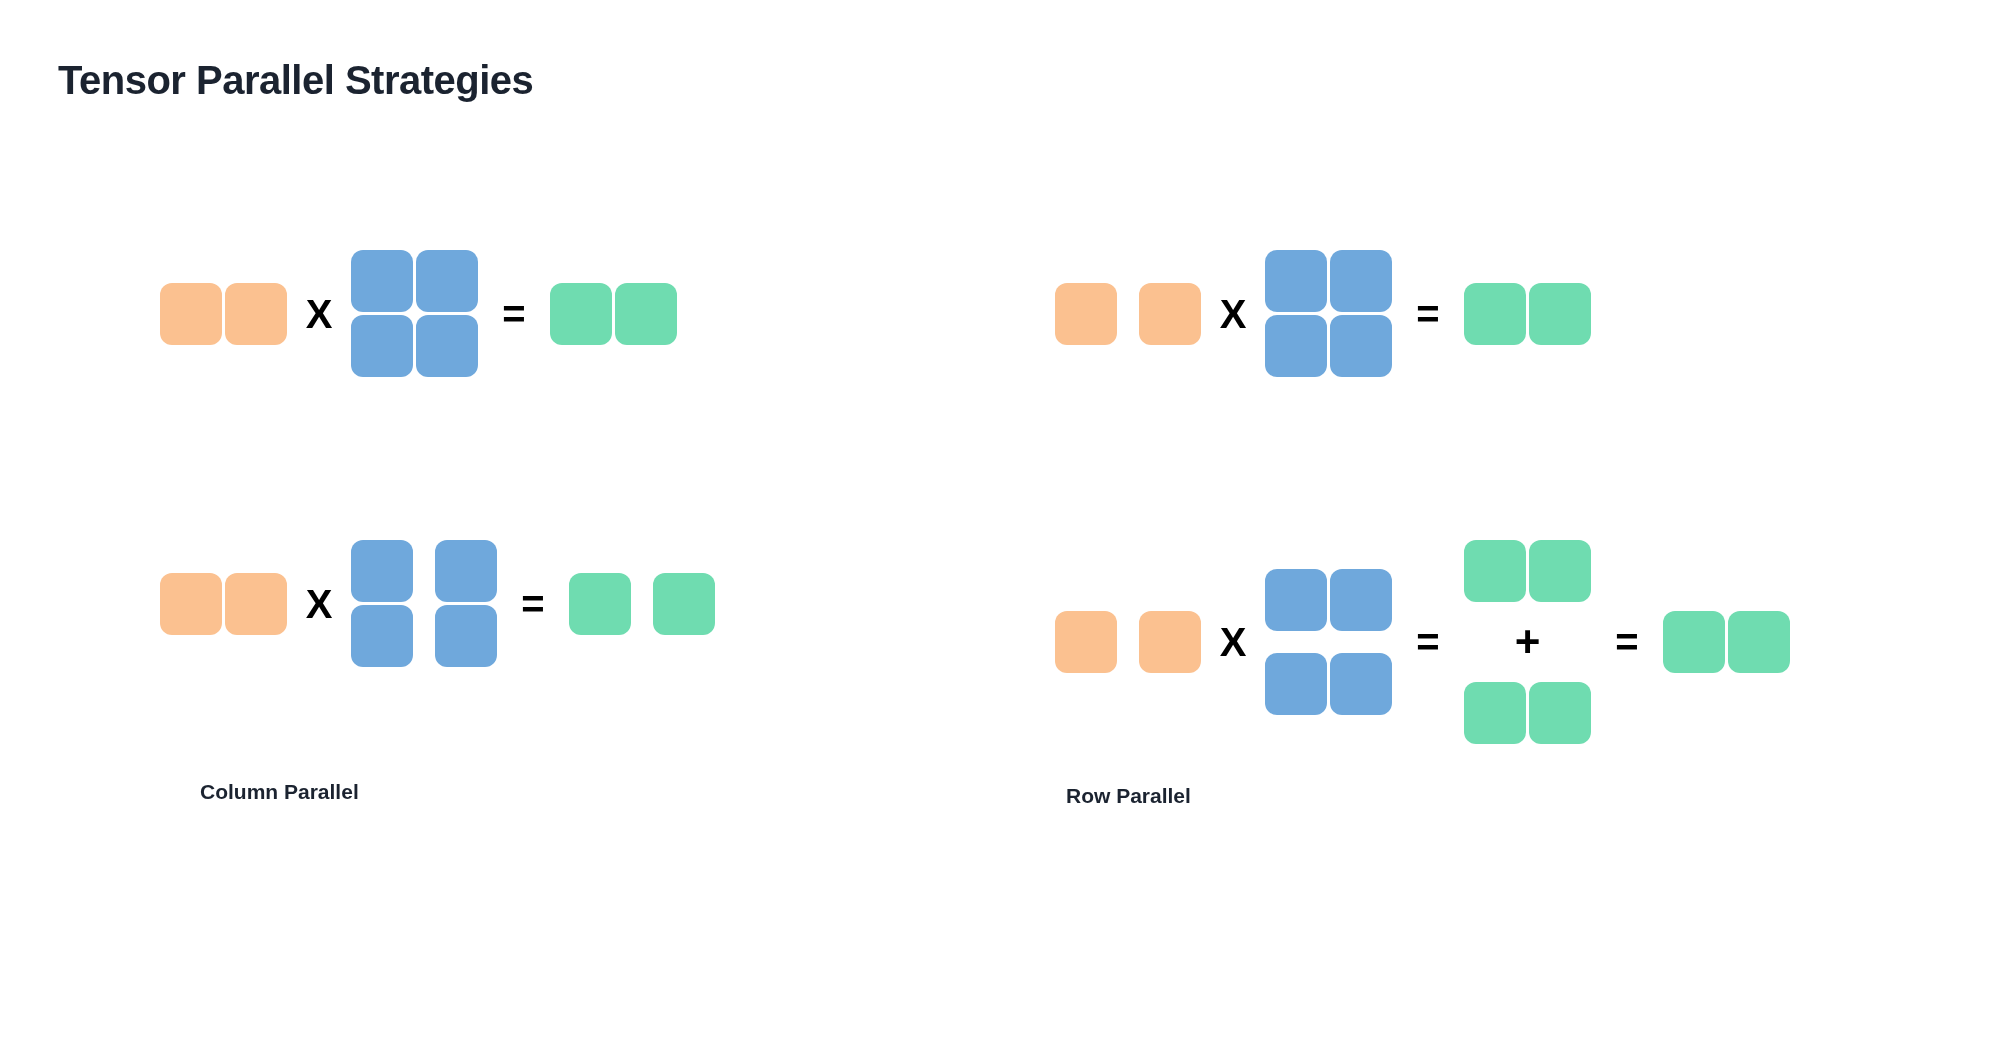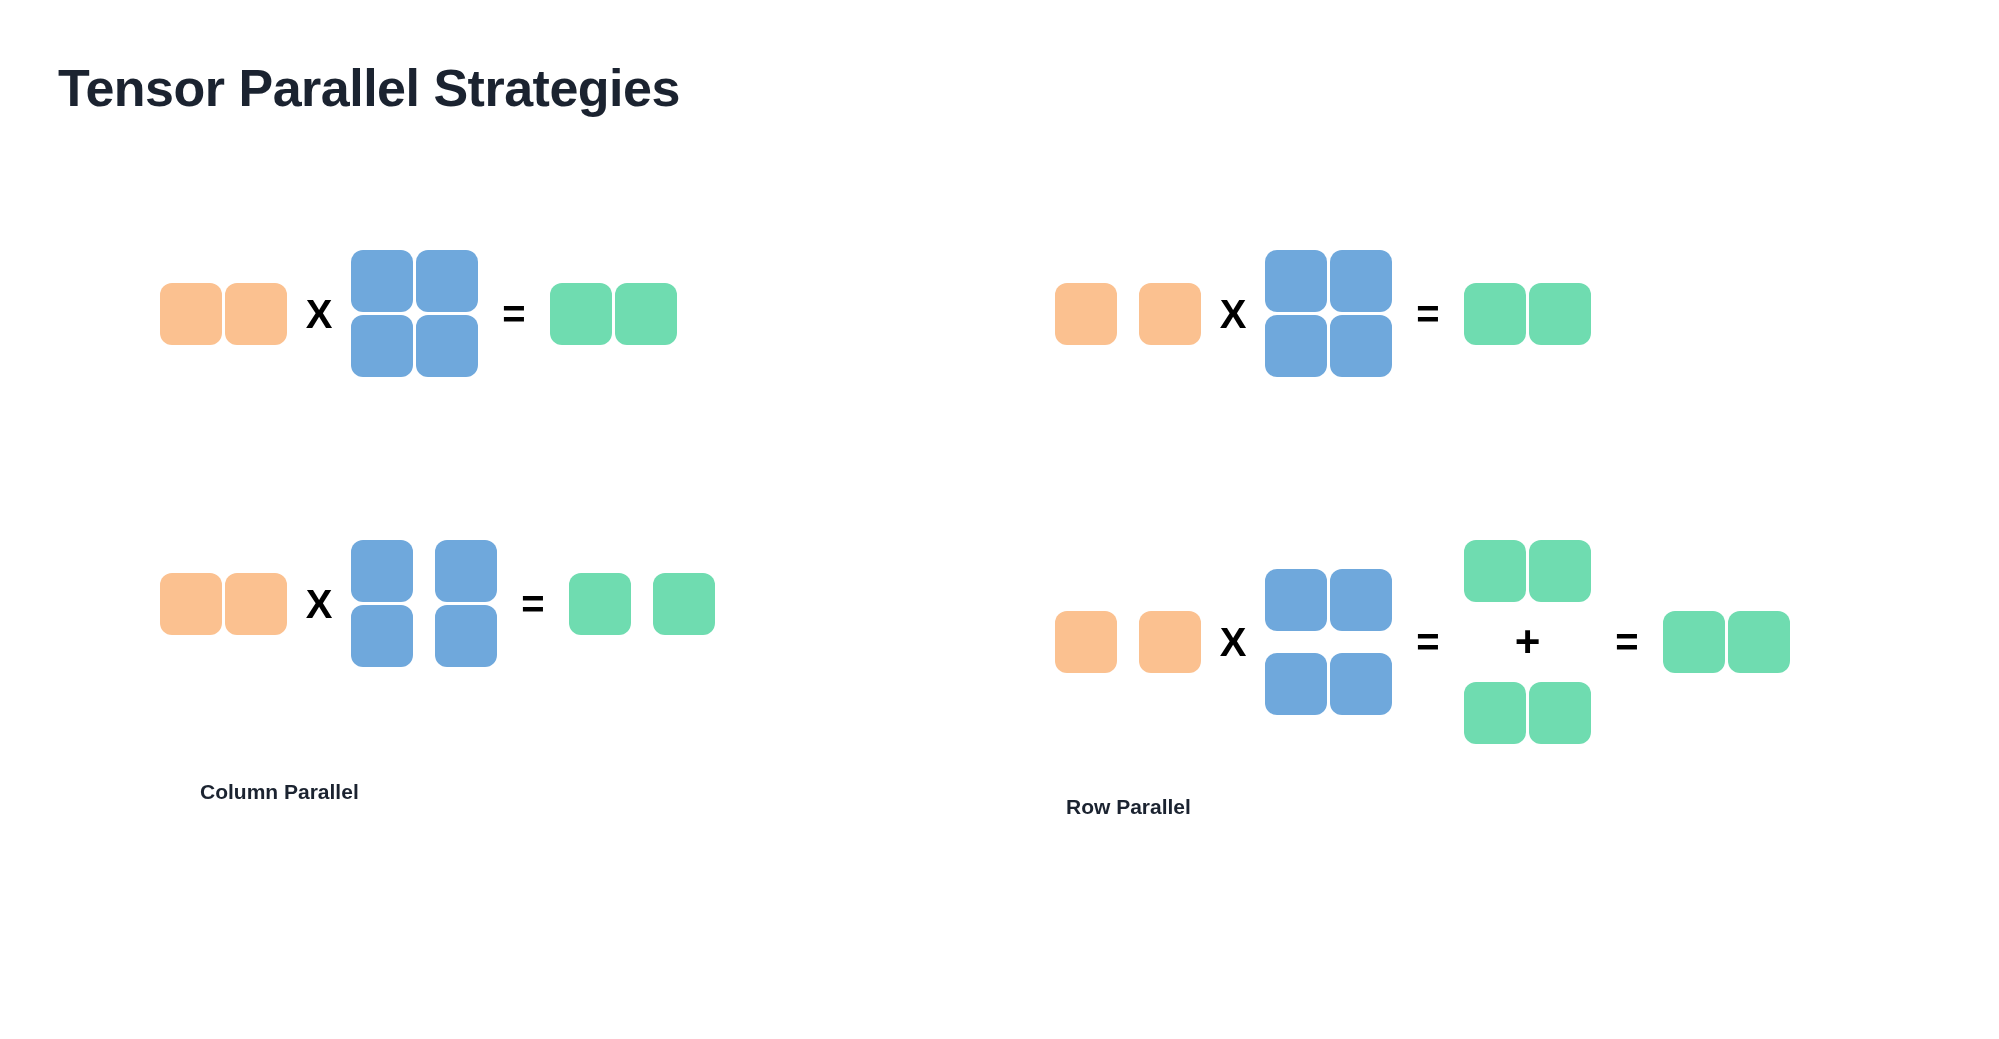--- a/index.html
+++ b/index.html
@@ -13,21 +13,21 @@
     position: relative;
     font-family: "Liberation Sans", sans-serif;
     overflow: hidden;
   }
 
   
   .page-title {
     position: absolute;
     left: 58px;
     top: 58px;
-    font-size: 52px;
+    font-size: 40px;
     font-weight: bold;
     color: #1b2330;
     letter-spacing: -0.5px;
     white-space: nowrap;
   }
 
   
   .panel {
     position: absolute;
   }
@@ -107,21 +107,21 @@
 
   
   .caption {
     position: absolute;
     font-size: 21px;
     font-weight: bold;
     color: #1b2330;
     white-space: nowrap;
   }
   #panel-column-parallel .caption { left: 22px; top: 530px; margin-left: 28px; }
-  #panel-row-parallel    .caption { left: 16px; top: 545px; }
+  #panel-row-parallel    .caption { left: 16px; top: 534px; }
 </style>
 </head>
 <body>
 
 <div class="page-title">Tensor Parallel Strategies</div>
 
 <div class="panel" id="panel-column-parallel">
 
   <div class="eq-row eq-top">
 

